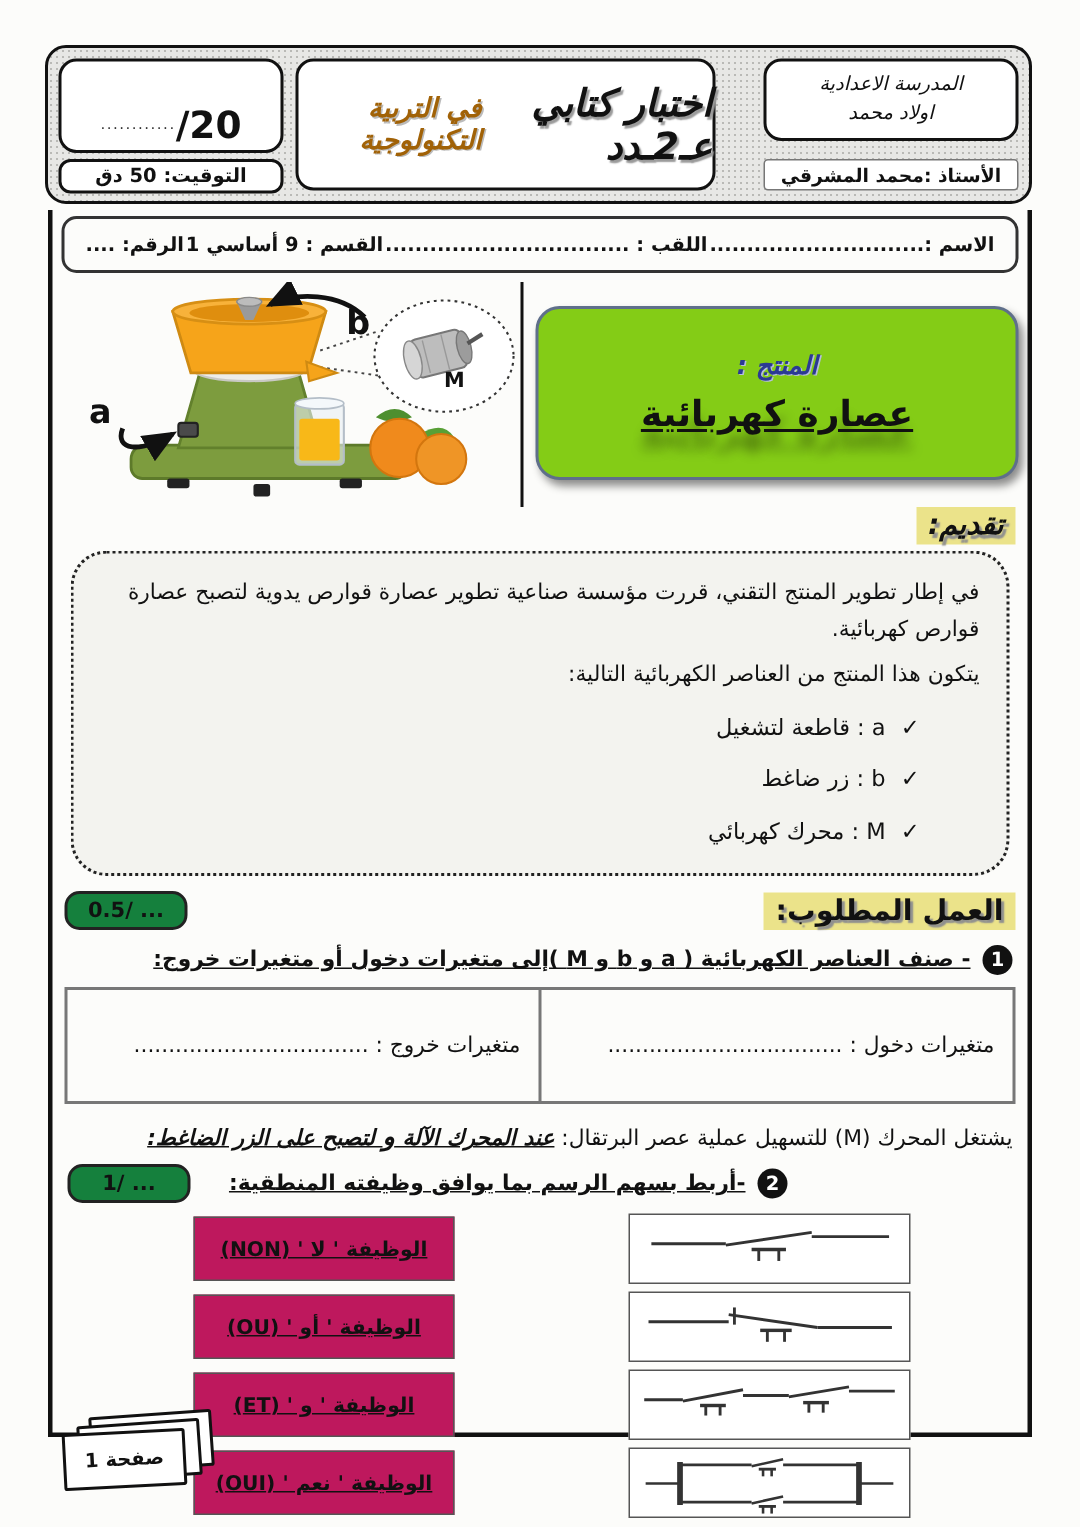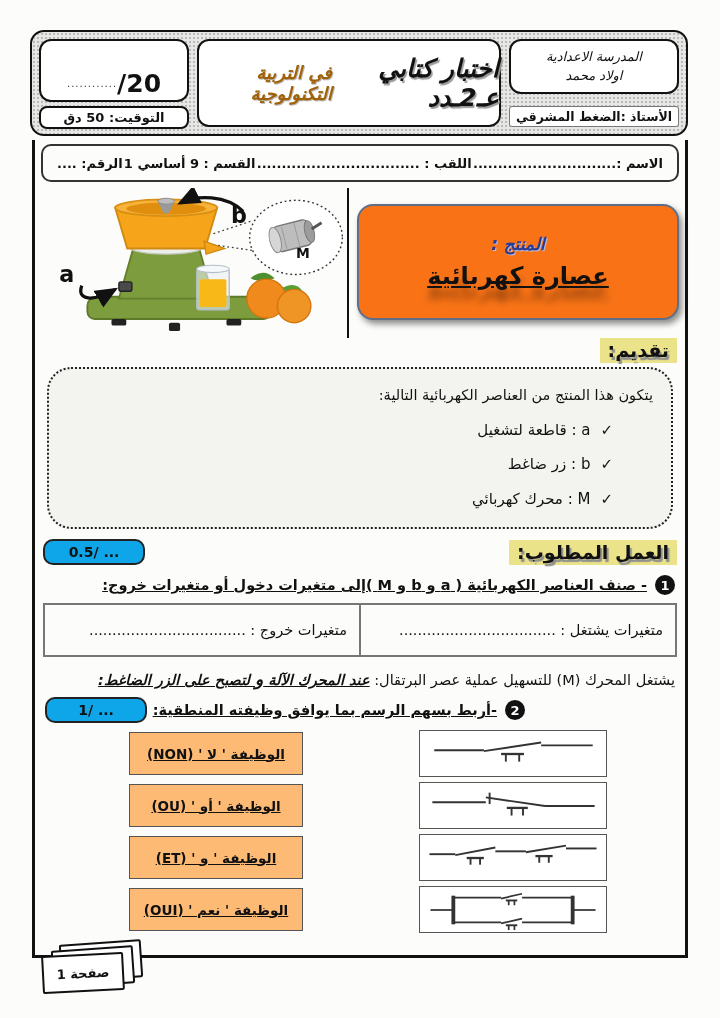--- a/index.html
+++ b/index.html
@@ -9,21 +9,21 @@
   }
   
   .header{
     position:absolute;left:30px;top:30px;width:658px;height:106px;box-sizing:border-box;
     border:2px solid #111;border-radius:14px;padding:7px;
     background-color:#e7e7e5;
     background-image:radial-gradient(#b9b9b6 0.8px, transparent 0.9px);
     background-size:4px 4px;
     display:flex;gap:8px;align-items:stretch;
   }
-  .school-col{width:170px;display:flex;flex-direction:column;gap:12px;}
+  .school-col{width:170px;display:flex;flex-direction:column;gap:12px;margin-left:24px;}
   .school-box{flex:1;background:#fff;border:2px solid #111;border-radius:12px;
     display:flex;flex-direction:column;align-items:center;justify-content:center;
     font-size:13px;font-style:italic;line-height:1.45;}
   .teacher-bar{background:#fff;border:1px solid #777;border-radius:3px;text-align:center;
     font-size:12.5px;font-weight:bold;padding:2px 0;}
   .title-box{flex:1;background:#fff;border:2px solid #111;border-radius:12px;
     display:flex;flex-direction:row;align-items:center;justify-content:center;gap:4px;}
   .title-l1{font-size:25px;font-weight:bold;font-style:italic;text-shadow:1.5px 2px 1px #9a9a9a;}
   .title-l2{font-size:18px;font-weight:bold;font-style:italic;color:#a16207;text-shadow:1px 1px 0 #bbb;}
   .score-col{width:150px;display:flex;flex-direction:column;gap:4px;}
@@ -40,66 +40,66 @@
     padding:4px 6px 0 6px;
   }
   .student-row{
     height:34px;border:2px solid #333;border-radius:10px;display:flex;align-items:center;
     justify-content:space-between;padding:0 14px;font-size:13px;font-weight:bold;
   }
   
   .product-row{display:flex;align-items:flex-start;margin-top:6px;height:162px;}
   .product-box{
     width:318px;height:112px;margin-top:16px;margin-left:8px;border:2px solid #5f6f8a;border-radius:16px;
-    background:#f97316;box-shadow:3px 4px 6px rgba(0,0,0,.45);
+    background:#84cc16;box-shadow:3px 4px 6px rgba(0,0,0,.45);
     display:flex;flex-direction:column;align-items:center;justify-content:center;gap:8px;
   }
   .product-label{color:#2b3a94;font-size:17px;font-weight:bold;font-style:italic;text-shadow:1px 1px 0 #b6bedc;}
   .product-name{font-size:24px;font-weight:bold;text-decoration:underline;
     text-shadow:0 12px 7px rgba(0,0,0,.35);}
   .v-divider{width:2px;background:#111;height:150px;}
   .juicer-wrap{flex:1;height:160px;}
   
   .sec-heading{
     display:inline-block;background:#ebe38a;font-size:19px;font-weight:bold;
     padding:1px 8px 2px 8px;text-shadow:2px 2.5px 1px #8f8f8f;
   }
-  .intro-head-row{text-align:right;margin:-12px 2px 2px 0;}
+  .intro-head-row{text-align:right;margin:-12px 2px 2px 0;font-style:italic;}
   
   .intro-box{
     margin:4px 6px 0 6px;border:2.5px dotted #222;border-radius:24px;background:#f3f3ef;
     padding:8px 18px 6px 18px;font-size:14.5px;line-height:1.7;
   }
   .intro-box p{margin:6px 0;}
   .bullets{margin:10px 40px 4px 0;}
   .bullet-row{display:flex;gap:10px;align-items:center;margin:9px 0;font-size:15px;}
   .bullet-check{font-weight:bold;font-size:15px;}
   
   .work-head-row{display:flex;align-items:center;margin-top:10px;padding:0 2px;}
   .score-chip{
-    margin-right:auto;direction:ltr;border:2px solid #222;border-radius:10px;background:#0ea5e9;
-    font-size:14px;font-weight:bold;padding:3px 20px;min-width:58px;text-align:center;
+    margin-right:auto;direction:ltr;border:2px solid #222;border-radius:10px;background:#15803d;
+    font-size:14px;font-weight:bold;padding:3px 10px;min-width:58px;text-align:center;
   }
   .q-row{display:flex;align-items:center;gap:8px;margin:10px 4px 0 4px;}
   .qnum{flex:0 0 auto;width:20px;height:20px;border-radius:50%;background:#111;color:#fff;
     display:inline-flex;align-items:center;justify-content:center;font-size:13px;font-weight:bold;}
   .qtext{font-size:14.5px;font-weight:bold;text-decoration:underline;}
   .vars-table{display:flex;margin:8px 2px 0 2px;border:2px solid #777;}
-  .vars-cell{flex:1;min-height:42px;display:flex;align-items:center;padding:4px 12px;font-size:14.5px;}
+  .vars-cell{flex:1;min-height:42px;display:flex;align-items:center;padding:16px 12px;font-size:14.5px;}
   .vars-cell + .vars-cell{border-right:2px solid #777;}
   .motor-line{margin:12px 4px 0 4px;font-size:14.5px;}
   .motor-ans{font-style:italic;font-weight:bold;text-decoration:underline;}
   .motor-conj{font-style:italic;font-weight:bold;font-size:17px;text-decoration:underline;}
   .q2-row{display:flex;align-items:center;margin:8px 4px 0 4px;}
   .q2-inner{display:flex;align-items:center;gap:8px;margin-right:150px;}
   
   .match-area{position:relative;margin-top:8px;height:212px;}
   .match-row{display:flex;direction:ltr;align-items:center;height:45px;margin-bottom:7px;}
   .match-spacer{width:88px;}
-  .label-box{width:172px;height:41px;border:1.5px solid #555;background:#fdba74;
+  .label-box{width:172px;height:41px;border:1.5px solid #555;background:#be185d;
     display:flex;align-items:center;justify-content:center;}
   .label-box span{font-size:13.5px;font-weight:bold;text-decoration:underline;direction:rtl;}
   .match-gap{width:116px;}
   .diagram-box{width:186px;height:45px;border:1.5px solid #555;background:#fff;
     display:flex;align-items:center;justify-content:center;}
   
   .page-icon{position:absolute;left:34px;top:940px;width:110px;height:62px;}
   .page-sheet{position:absolute;background:#fff;border:2px solid #111;width:78px;height:34px;border-radius:2px;}
   .ps1{left:26px;top:2px;transform:rotate(-4deg);}
   .ps2{left:18px;top:8px;transform:rotate(-4deg);}
@@ -110,21 +110,21 @@
 <body>
 
 <div class="sheet">
 
   <div class="header">
     <div class="school-col">
       <div class="school-box">
         <span>المدرسة الاعدادية</span>
         <span>اولاد محمد</span>
       </div>
-      <div class="teacher-bar">الأستاذ :الضغط المشرقي</div>
+      <div class="teacher-bar">الأستاذ :محمد المشرقي</div>
     </div>
     <div class="title-box">
       <div class="title-l1">اختبار كتابي عـ2ـدد</div>
       <div class="title-l2">في التربية التكنولوجية</div>
     </div>
     <div class="score-col">
       <div class="score-box">
         <span class="score-dots">............</span>
         <span class="score-20">/20</span>
       </div>
@@ -208,20 +208,21 @@
           <text x="222" y="32" font-size="24" font-weight="bold" fill="#111">b</text>
           <path d="M218,20 C200,2 168,2 150,11" fill="none" stroke="#111" stroke-width="3.5" marker-end="url(#ah)"></path>
         </svg>
       </div>
     </div>
 
     <div class="intro-head-row">
       <span class="sec-heading">تقديم:</span>
     </div>
     <div class="intro-box">
+      <p>في إطار تطوير المنتج التقني، قررت مؤسسة صناعية تطوير عصارة قوارص يدوية لتصبح عصارة قوارص كهربائية.</p>
       <p>يتكون هذا المنتج من العناصر الكهربائية التالية:</p>
       <div class="bullets">
         <div class="bullet-row">
           <span class="bullet-check">✓</span>
           <span>a : قاطعة لتشغيل</span>
         </div>
         <div class="bullet-row">
           <span class="bullet-check">✓</span>
           <span>b : زر ضاغط</span>
         </div>
@@ -237,21 +238,21 @@
       <span class="score-chip">0.5/ ...</span>
     </div>
 
     <div class="q-row">
       <span class="qnum">1</span>
       <span class="qtext">- صنف العناصر الكهربائية ( a و b و M )إلى متغيرات دخول أو متغيرات خروج:</span>
     </div>
 
     <div class="vars-table">
       <div class="vars-cell">
-        <span>متغيرات يشتغل : ..................................</span>
+        <span>متغيرات دخول : ..................................</span>
       </div>
       <div class="vars-cell">
         <span>متغيرات خروج : ..................................</span>
       </div>
     </div>
 
     <div class="motor-line">
       <span>يشتغل المحرك (M) للتسهيل عملية عصر البرتقال: </span><span class="motor-ans">عند المحرك الآلة </span><span class="motor-conj">و</span><span class="motor-ans"> لتصبح على الزر الضاغط:</span>
     </div>
 

